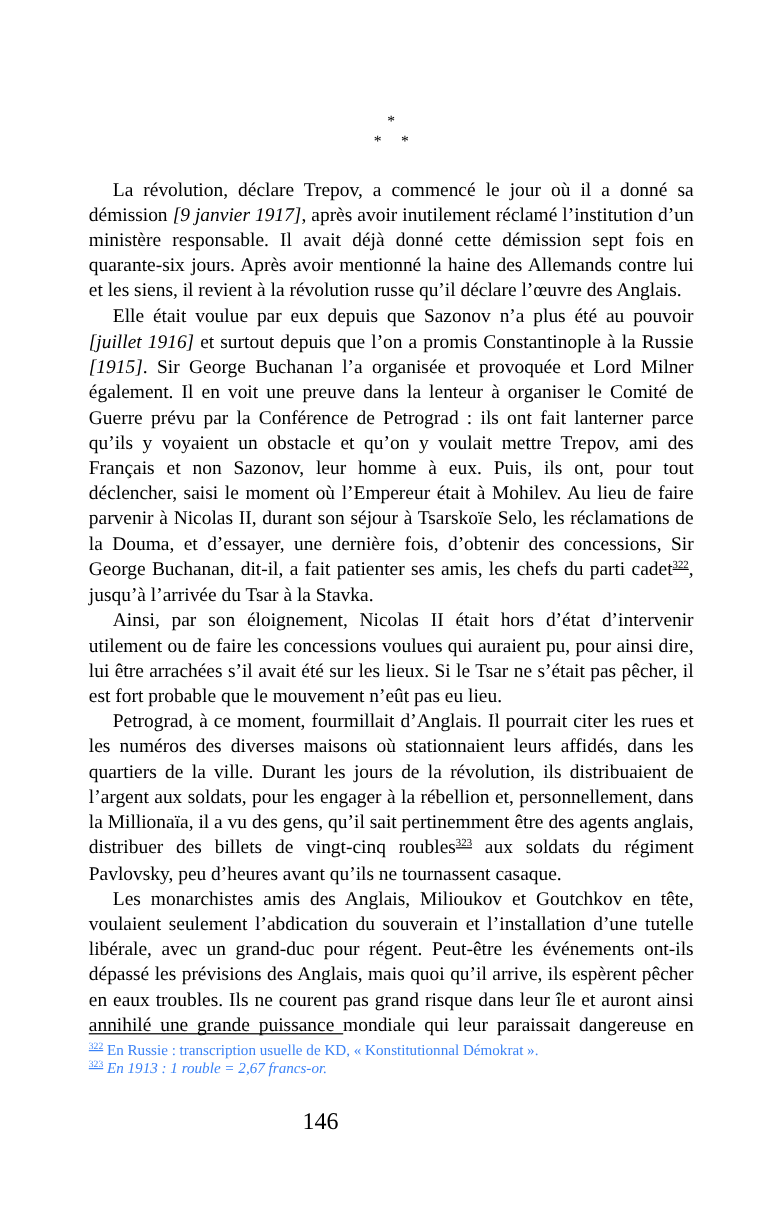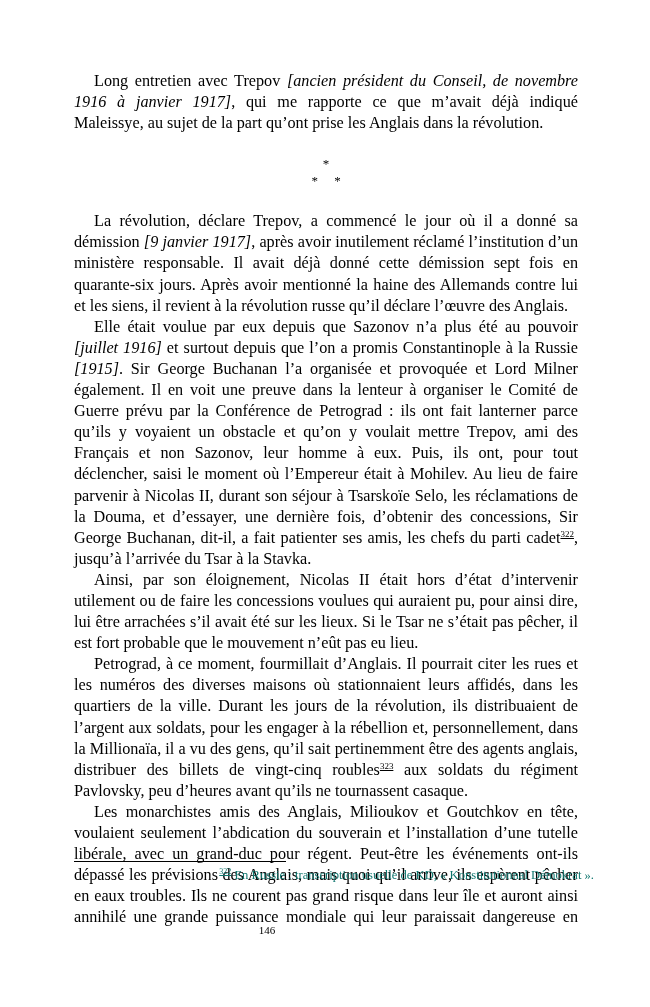--- a/index.html
+++ b/index.html
@@ -13,33 +13,32 @@
   .para i { font-style: italic; }
   .stars { text-align: center; line-height: 18px; margin: 21px 0 22px 0; font-size: 13px; }
   .stars div { height: 17px; }
   sup { font-size: 9px; line-height: 0; vertical-align: 6px; text-decoration: underline; }
   .fn-rule {
     position: absolute; left: 74px; top: 861px; width: 212px; height: 0;
     border-top: 1px solid #000;
   }
   .footnotes {
     position: absolute; left: 74px; top: 868px; width: 520px;
-    font-family: "Liberation Serif", serif; font-size: 12.6px; line-height: 15px; color: #0f766e; text-align: right;
+    font-family: "Liberation Serif", serif; font-size: 12.6px; line-height: 15px; color: #3b82f6;
   }
   .footnotes sup { font-size: 8px; vertical-align: 5px; }
   .page-number {
     position: absolute; left: 0; width: 534px; top: 924px; text-align: center;
-    font-family: "Liberation Serif", serif; font-size: 11px; color: #000;
+    font-family: "Liberation Serif", serif; font-size: 20px; color: #000;
   }
 </style>
 </head>
 <body>
 
 <div class="page">
-  <p class="para"><span>Long entretien avec Trepov </span><i>[ancien président du Conseil, de novembre 1916 à janvier 1917]</i><span>, qui me rapporte ce que m’avait déjà indiqué Maleissye, au sujet de la part qu’ont prise les Anglais dans la révolution.</span></p>
 
   <div class="stars">
     <div>*</div>
     <div style="white-space:pre;">*     *</div>
   </div>
 
   <p class="para"><span>La révolution, déclare Trepov, a commencé le jour où il a donné sa démission </span><i>[9 janvier 1917]</i><span>, après avoir inutilement réclamé l’institution d’un ministère responsable. Il avait déjà donné cette démission sept fois en quarante-six jours. Après avoir mentionné la haine des Allemands contre lui et les siens, il revient à la révolution russe qu’il déclare l’œuvre des Anglais.</span></p>
 
   <p class="para"><span>Elle était voulue par eux depuis que Sazonov n’a plus été au pouvoir </span><i>[juillet 1916]</i><span> et surtout depuis que l’on a promis Constantinople à la Russie </span><i>[1915]</i><span>. Sir George Buchanan l’a organisée et provoquée et Lord Milner également. Il en voit une preuve dans la lenteur à organiser le Comité de Guerre prévu par la Conférence de Petrograd : ils ont fait lanterner parce qu’ils y voyaient un obstacle et qu’on y voulait mettre Trepov, ami des Français et non Sazonov, leur homme à eux. Puis, ils ont, pour tout déclencher, saisi le moment où l’Empereur était à Mohilev. Au lieu de faire parvenir à Nicolas II, durant son séjour à Tsarskoïe Selo, les réclamations de la Douma, et d’essayer, une dernière fois, d’obtenir des concessions, Sir George Buchanan, dit-il, a fait patienter ses amis, les chefs du parti cadet</span><sup>322</sup><span>, jusqu’à l’arrivée du Tsar à la Stavka.</span></p>
 
@@ -47,15 +46,16 @@
 
   <p class="para"><span>Petrograd, à ce moment, fourmillait d’Anglais. Il pourrait citer les rues et les numéros des diverses maisons où stationnaient leurs affidés, dans les quartiers de la ville. Durant les jours de la révolution, ils distribuaient de l’argent aux soldats, pour les engager à la rébellion et, personnellement, dans la Millionaïa, il a vu des gens, qu’il sait pertinemment être des agents anglais, distribuer des billets de vingt-cinq roubles</span><sup>323</sup><span> aux soldats du régiment Pavlovsky, peu d’heures avant qu’ils ne tournassent casaque.</span></p>
 
   <p class="para" style="text-align-last: justify;"><span>Les monarchistes amis des Anglais, Milioukov et Goutchkov en tête, voulaient seulement l’abdication du souverain et l’installation d’une tutelle libérale, avec un grand-duc pour régent. Peut-être les événements ont-ils dépassé les prévisions des Anglais, mais quoi qu’il arrive, ils espèrent pêcher en eaux troubles. Ils ne courent pas grand risque dans leur île et auront ainsi annihilé une grande puissance mondiale qui leur paraissait dangereuse en</span></p>
 </div>
 
 <div class="fn-rule"></div>
 
 <div class="footnotes">
   <div><sup>322</sup><span> En Russie : transcription usuelle de KD, « Konstitutionnal Démokrat ».</span></div>
+  <div><sup>323</sup><i> En 1913 : 1 rouble = 2,67 francs-or.</i></div>
 </div>
 
 <div class="page-number">146</div>
 
 </body></html>

